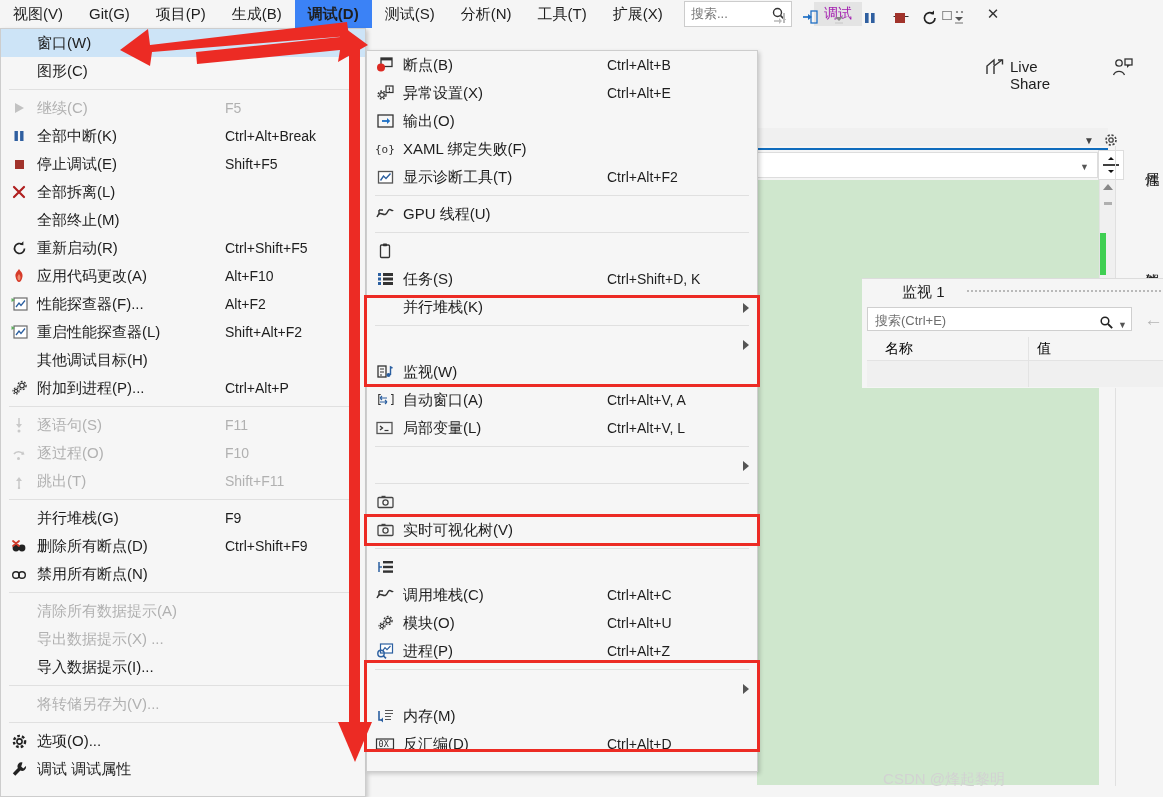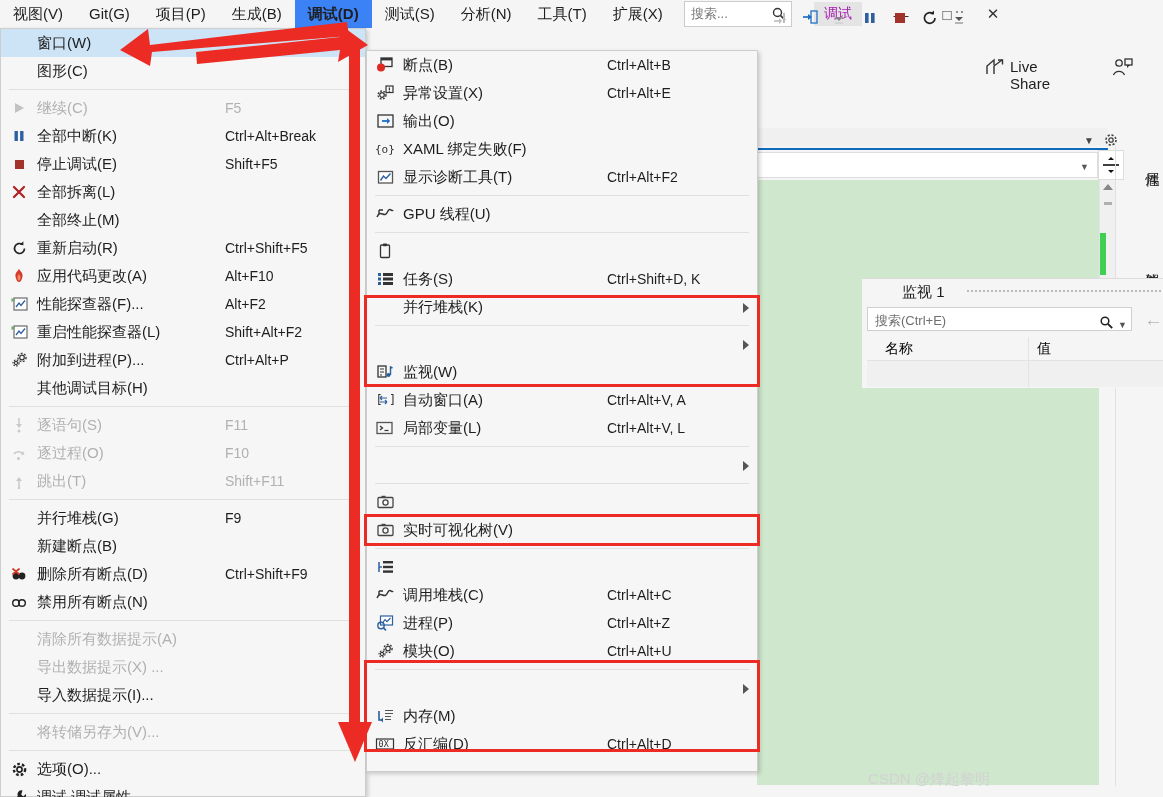--- a/index.html
+++ b/index.html
@@ -124,21 +124,21 @@
   .g { font-size:15px; line-height:1; }
   svg { display:block; }
 
   
   .ann { position:absolute; pointer-events:none; }
   .rbox { position:absolute; border:3px solid #ec2b24; }
   .rbox1 { left:364px; top:295px; width:396px; height:92px; }
   .rbox2 { left:364px; top:514px; width:396px; height:32px; }
   .rbox3 { left:364px; top:660px; width:396px; height:92px; }
 
-  .watermark { position:absolute; right:26px; bottom:8px; font-size:15px; color:#d2d2d2; }
+  .watermark { position:absolute; right:11px; bottom:8px; font-size:15px; color:#d2d2d2; }
 </style>
 </head>
 <body>
 
 <div id="root">
 
   <div class="vs-bg"></div>
 
   <div class="menubar">
     <div class="menubar-item">视图(V)</div>
@@ -398,37 +398,37 @@
             <rect x="3" y="1" width="13" height="12" fill="#fff" stroke="#6b6b6b" stroke-width="1.2"></rect>
             <path d="M5 10 L8 6 L10 8.5 L14 3.5" fill="none" stroke="#2b5fa0" stroke-width="1.3"></path>
             <path d="M0.5 1 L4 3 L0.5 5z" fill="#5fae5f"></path>
           </svg>
       </span>
       <span class="lbl">重启性能探查器(L)</span>
       <span class="sc">Shift+Alt+F2</span>
     </div>
 
     <div class="mi">
+      <span class="ic"></span>
+      <span class="lbl">其他调试目标(H)</span>
+    </div>
+
+    <div class="mi">
       <span class="ic">
         <svg width="17" height="16" viewBox="0 0 17 16">
             <circle cx="11" cy="5.5" r="2.3" fill="none" stroke="#333" stroke-width="1.2"></circle>
             <circle cx="11" cy="5.5" r="4.1" fill="none" stroke="#333" stroke-width="1.3" stroke-dasharray="1.9 1.6"></circle>
             <circle cx="5" cy="11" r="1.6" fill="none" stroke="#333" stroke-width="1.1"></circle>
             <circle cx="5" cy="11" r="3" fill="none" stroke="#333" stroke-width="1.1" stroke-dasharray="1.6 1.3"></circle>
           </svg>
       </span>
       <span class="lbl">附加到进程(P)...</span>
       <span class="sc">Ctrl+Alt+P</span>
     </div>
 
-    <div class="mi">
-      <span class="ic"></span>
-      <span class="lbl">其他调试目标(H)</span>
-    </div>
-
     <div class="sep"></div>
 
     <div class="mi disabled">
       <span class="ic">
         <svg width="14" height="16" viewBox="0 0 14 16">
             <path d="M7 1 v7" stroke="#c9c9c9" stroke-width="1.5"></path>
             <path d="M4 7 l3 4 3-4z" fill="#c9c9c9"></path>
             <circle cx="7" cy="14" r="1.5" fill="#c9c9c9"></circle>
           </svg>
       </span>
@@ -461,24 +461,20 @@
     </div>
 
     <div class="sep"></div>
 
     <div class="mi">
       <span class="ic"></span>
       <span class="lbl">并行堆栈(G)</span>
       <span class="sc">F9</span>
     </div>
 
-    <div class="mi">
-      <span class="ic"></span>
-      <span class="lbl">新建断点(B)</span>
-    </div>
 
     <div class="mi">
       <span class="ic">
         <svg width="17" height="15" viewBox="0 0 17 15">
             <circle cx="5" cy="9" r="3.4" fill="#222"></circle>
             <circle cx="11" cy="9" r="3.4" fill="#222"></circle>
             <path d="M2 2 L8 7 M8 2 L2 7" stroke="#d13b2a" stroke-width="1.8" stroke-linecap="round"></path>
           </svg>
       </span>
       <span class="lbl">删除所有断点(D)</span>
@@ -750,44 +746,44 @@
             <path d="M3 3 l4 0 M3 3 l0 4" stroke="#333" stroke-width="1.4"></path>
           </svg>
       </span>
       <span class="lbl">调用堆栈(C)</span>
       <span class="sc">Ctrl+Alt+C</span>
     </div>
 
 
     <div class="mi">
       <span class="ic">
+        <svg width="17" height="16" viewBox="0 0 17 16">
+            <circle cx="11" cy="5.5" r="2.3" fill="none" stroke="#333" stroke-width="1.2"></circle>
+            <circle cx="11" cy="5.5" r="4.1" fill="none" stroke="#333" stroke-width="1.3" stroke-dasharray="1.9 1.6"></circle>
+            <circle cx="5" cy="11" r="1.6" fill="none" stroke="#333" stroke-width="1.1"></circle>
+            <circle cx="5" cy="11" r="3" fill="none" stroke="#333" stroke-width="1.1" stroke-dasharray="1.6 1.3"></circle>
+          </svg>
+      </span>
+      <span class="lbl">模块(O)</span>
+      <span class="sc">Ctrl+Alt+U</span>
+    </div>
+
+    <div class="mi">
+      <span class="ic">
         <svg width="18" height="16" viewBox="0 0 18 16">
             <rect x="4.5" y="1" width="12" height="9" fill="#fff" stroke="#2b5fa0" stroke-width="1.2"></rect>
             <path d="M6.5 8 L9 4.6 L11 6.6 L14.5 3" fill="none" stroke="#2b5fa0" stroke-width="1.2"></path>
             <circle cx="5" cy="10.5" r="3.2" fill="none" stroke="#2b5fa0" stroke-width="1.4"></circle>
             <path d="M7.2 12.7 L10 15.3" stroke="#2b5fa0" stroke-width="1.6"></path>
           </svg>
       </span>
       <span class="lbl">进程(P)</span>
       <span class="sc">Ctrl+Alt+Z</span>
     </div>
 
-    <div class="mi">
-      <span class="ic">
-        <svg width="17" height="16" viewBox="0 0 17 16">
-            <circle cx="11" cy="5.5" r="2.3" fill="none" stroke="#333" stroke-width="1.2"></circle>
-            <circle cx="11" cy="5.5" r="4.1" fill="none" stroke="#333" stroke-width="1.3" stroke-dasharray="1.9 1.6"></circle>
-            <circle cx="5" cy="11" r="1.6" fill="none" stroke="#333" stroke-width="1.1"></circle>
-            <circle cx="5" cy="11" r="3" fill="none" stroke="#333" stroke-width="1.1" stroke-dasharray="1.6 1.3"></circle>
-          </svg>
-      </span>
-      <span class="lbl">模块(O)</span>
-      <span class="sc">Ctrl+Alt+U</span>
-    </div>
-
     <div class="sep"></div>
 
     <div class="mi">
       <span class="ic"></span>
       <span class="lbl"></span>
       <span class="arr"></span>
     </div>
 
     <div class="mi">
       <span class="ic">

